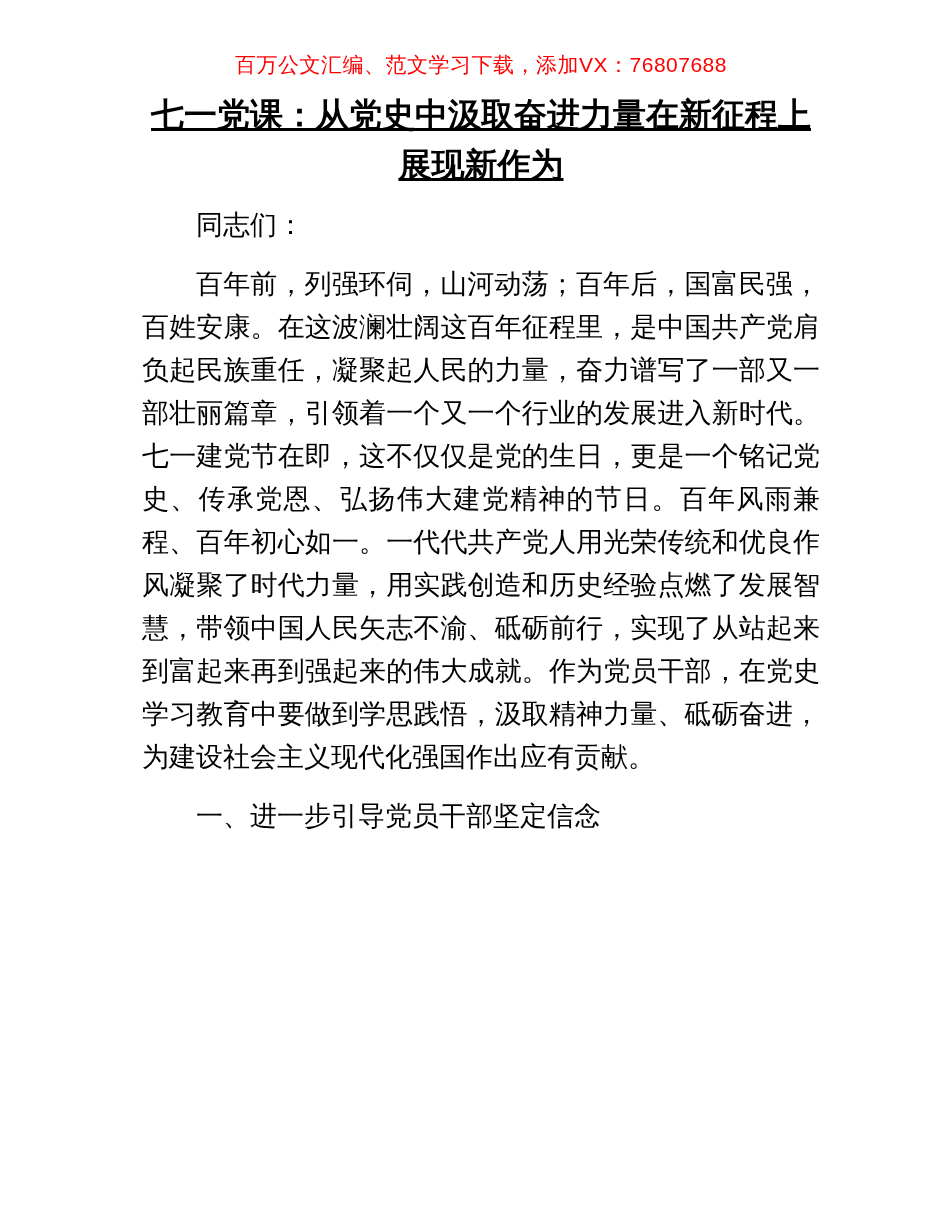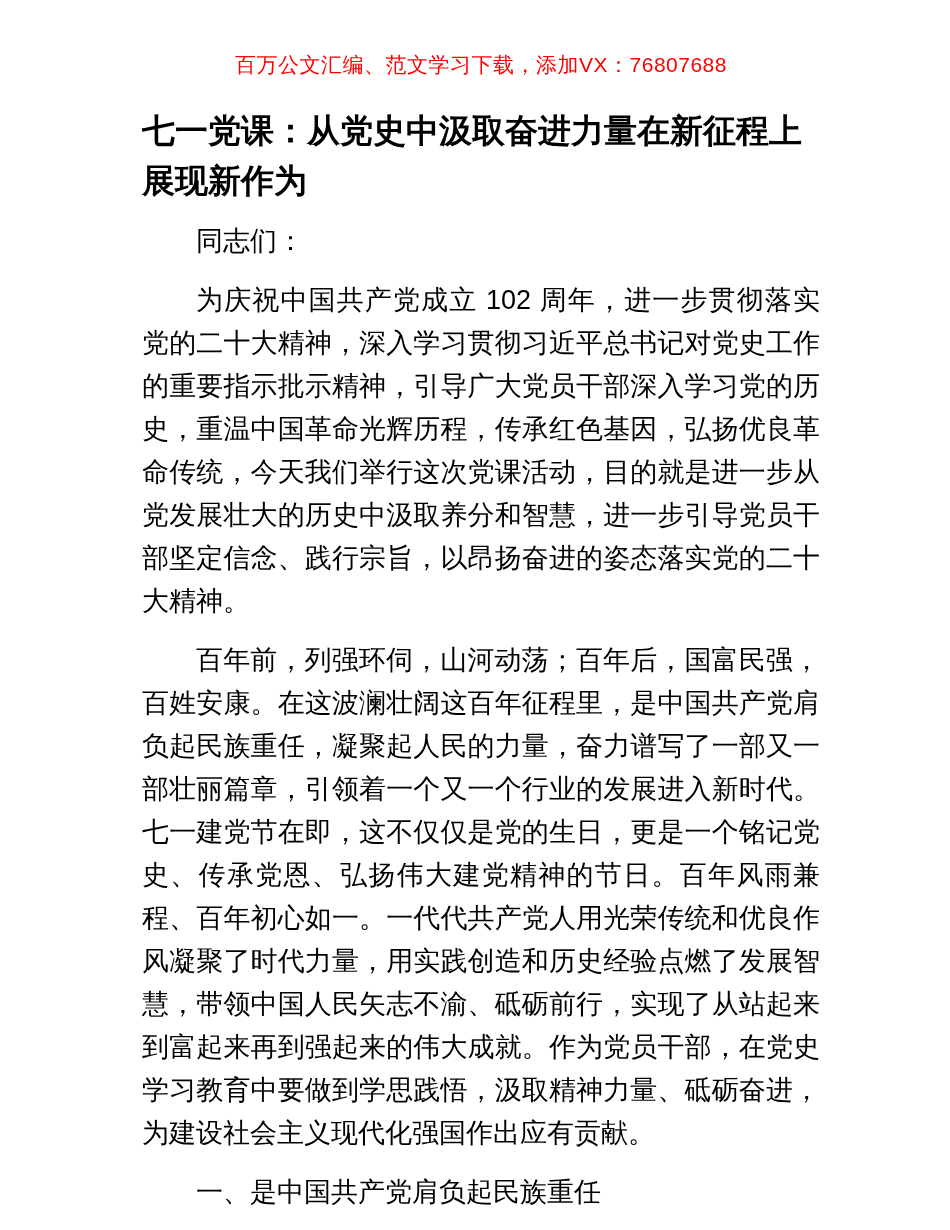--- a/index.html
+++ b/index.html
@@ -21,25 +21,27 @@
   .promo-banner {
     text-align: center;
     font-size: 21px;
     line-height: 26px;
     color: #ff0000;
     letter-spacing: 0.5px;
   }
 
   .doc-title {
     width: 678px;
-    margin: 28px auto 0;
+    margin: 12px auto 0;
+    text-align: center;
     font-size: 33px;
     line-height: 50px;
     font-weight: bold;
     word-break: break-all;
+    text-decoration: underline;
   }
 
   .doc-body {
     width: 678px;
     margin: 14px auto 0;
     font-size: 27px;
     line-height: 43px;
     text-align: justify;
     text-justify: inter-ideograph;
   }
@@ -55,20 +57,19 @@
 
 <div class="page">
 
   <div class="promo-banner">百万公文汇编、范文学习下载，添加VX：76807688</div>
 
   <h1 class="doc-title">七一党课：从党史中汲取奋进力量在新征程上展现新作为</h1>
 
   <div class="doc-body">
     <p>同志们：</p>
 
-    <p>为庆祝中国共产党成立 102 周年，进一步贯彻落实党的二十大精神，深入学习贯彻习近平总书记对党史工作的重要指示批示精神，引导广大党员干部深入学习党的历史，重温中国革命光辉历程，传承红色基因，弘扬优良革命传统，今天我们举行这次党课活动，目的就是进一步从党发展壮大的历史中汲取养分和智慧，进一步引导党员干部坚定信念、践行宗旨，以昂扬奋进的姿态落实党的二十大精神。</p>
 
     <p>百年前，列强环伺，山河动荡；百年后，国富民强，百姓安康。在这波澜壮阔这百年征程里，是中国共产党肩负起民族重任，凝聚起人民的力量，奋力谱写了一部又一部壮丽篇章，引领着一个又一个行业的发展进入新时代。七一建党节在即，这不仅仅是党的生日，更是一个铭记党史、传承党恩、弘扬伟大建党精神的节日。百年风雨兼程、百年初心如一。一代代共产党人用光荣传统和优良作风凝聚了时代力量，用实践创造和历史经验点燃了发展智慧，带领中国人民矢志不渝、砥砺前行，实现了从站起来到富起来再到强起来的伟大成就。作为党员干部，在党史学习教育中要做到学思践悟，汲取精神力量、砥砺奋进，为建设社会主义现代化强国作出应有贡献。</p>
 
-    <p>一、是中国共产党肩负起民族重任</p>
+    <p>一、进一步引导党员干部坚定信念</p>
   </div>
 
 </div>
 
 </body></html>

